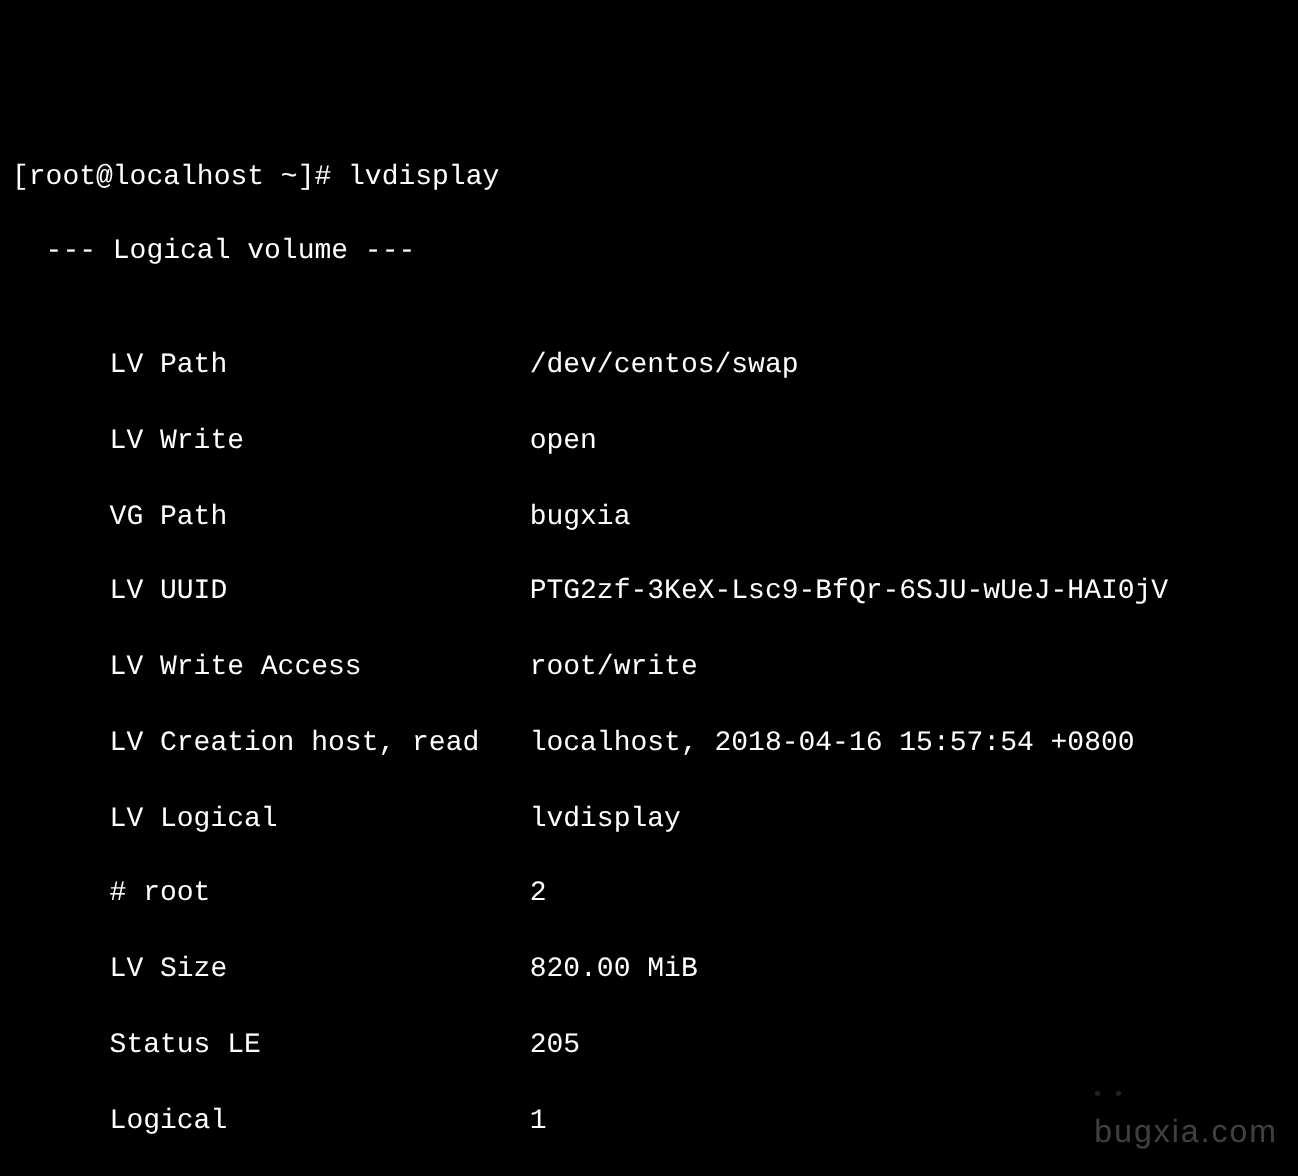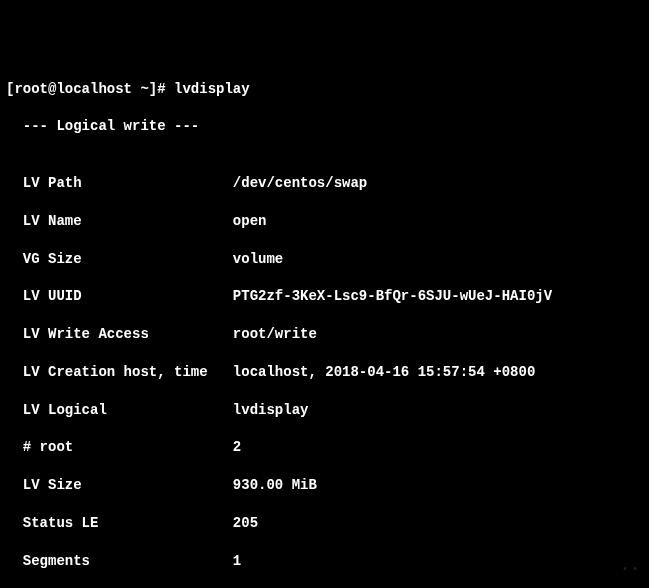--- a/index.html
+++ b/index.html
@@ -15,28 +15,28 @@
       line-height: 1.35;
       width: 649px;
       height: 588px;
       padding: 4px 6px;
       overflow: hidden;
       position: relative;
       white-space: pre;
     }
     .line {
       display: block;
-      font-weight: bold;
     }
     .indent {
       padding-left: 2ch;
     }
     .label {
       display: inline-block;
       width: 25ch;
+      margin-left: 32px;
     }
     .value {
       display: inline;
     }
     .watermark {
       position: absolute;
       right: 10px;
       bottom: 10px;
       color: rgba(255,255,255,0.25);
       font-family: sans-serif;
@@ -48,33 +48,33 @@
       letter-spacing: 2px;
       opacity: 0.5;
     }
   </style>
 </head>
 <body>
 
 
 
 <span class="line">[root@localhost ~]# lvdisplay</span>
-<span class="line">  --- Logical write ---</span>
+<span class="line">  --- Logical volume ---</span>
 
 <span class="line indent"><span class="label">LV Path</span><span class="value">/dev/centos/swap</span></span>
-<span class="line indent"><span class="label">LV Name</span><span class="value">open</span></span>
-<span class="line indent"><span class="label">VG Size</span><span class="value">volume</span></span>
+<span class="line indent"><span class="label">LV Write</span><span class="value">open</span></span>
+<span class="line indent"><span class="label">VG Path</span><span class="value">bugxia</span></span>
 <span class="line indent"><span class="label">LV UUID</span><span class="value">PTG2zf-3KeX-Lsc9-BfQr-6SJU-wUeJ-HAI0jV</span></span>
 <span class="line indent"><span class="label">LV Write Access</span><span class="value">root/write</span></span>
-<span class="line indent"><span class="label">LV Creation host, time</span><span class="value">localhost, 2018-04-16 15:57:54 +0800</span></span>
+<span class="line indent"><span class="label">LV Creation host, read</span><span class="value">localhost, 2018-04-16 15:57:54 +0800</span></span>
 <span class="line indent"><span class="label">LV Logical</span><span class="value">lvdisplay</span></span>
 <span class="line indent"><span class="label"># root</span><span class="value">2</span></span>
-<span class="line indent"><span class="label">LV Size</span><span class="value">930.00 MiB</span></span>
+<span class="line indent"><span class="label">LV Size</span><span class="value">820.00 MiB</span></span>
 <span class="line indent"><span class="label">Status LE</span><span class="value">205</span></span>
-<span class="line indent"><span class="label">Segments</span><span class="value">1</span></span>
+<span class="line indent"><span class="label">Logical</span><span class="value">1</span></span>
 
 
 
 
 
 
 
 
 
 
@@ -84,16 +84,16 @@
 
 
 
 
 
 
 
 
 
 
-<div class="watermark"><span class="dots">• •</span><br></div>
+<div class="watermark"><span class="dots">• •</span><br><span>bugxia.com</span></div>
 
 
 
 
 </body></html>

